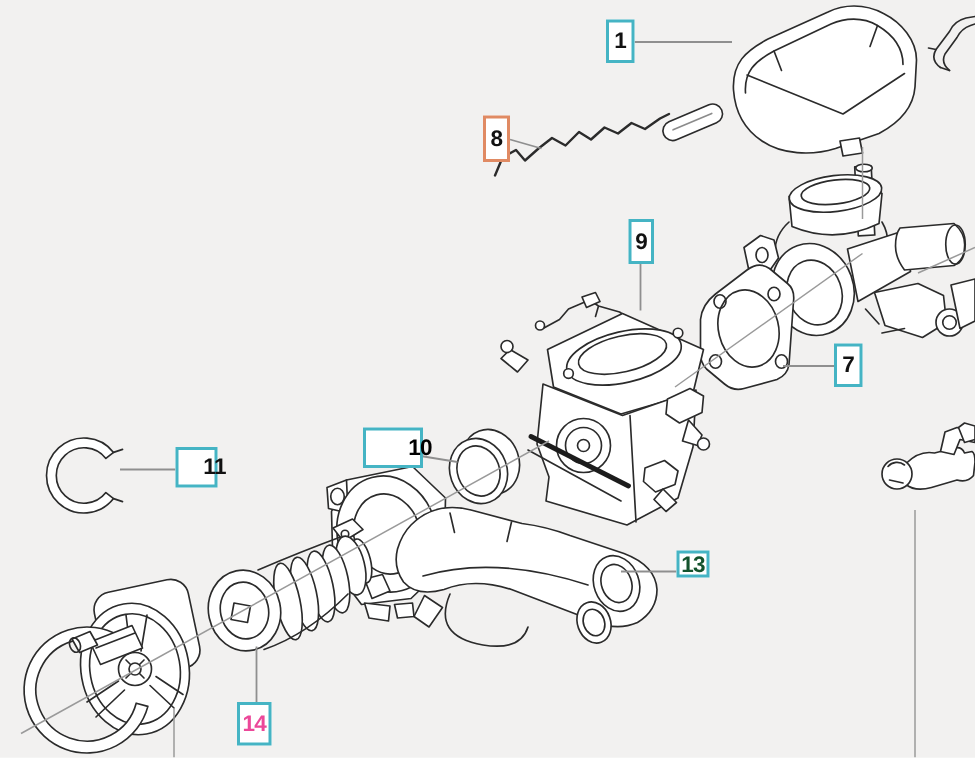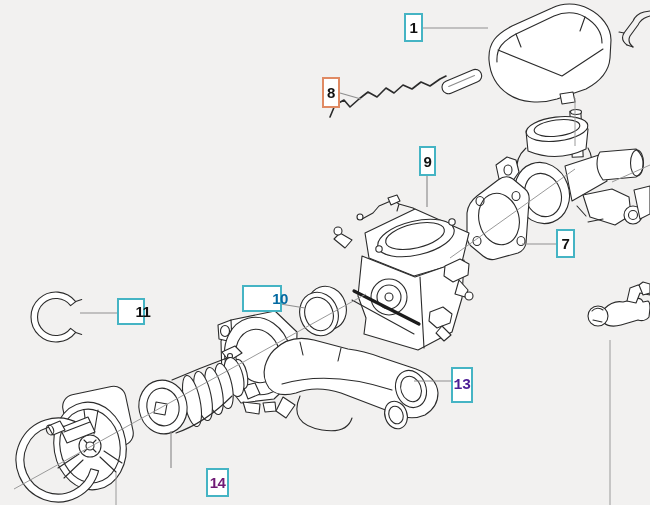--- a/index.html
+++ b/index.html
@@ -188,18 +188,18 @@
       <polyline points="80,313 117,313" class="leader"></polyline>
       <polyline points="414,381 451,381" class="leader"></polyline>
       <polyline points="171,431 171,468" class="leader"></polyline>
     </svg>
 
   <div id="callout-layer">
       <div class="callout" style="left: 404px; top: 13px; width: 19px; height: 29px; border-color: rgb(69, 180, 196); color: rgb(17, 17, 17);">1</div>
       <div class="callout" style="left: 322px; top: 77px; width: 18px; height: 31px; border-color: rgb(224, 138, 99); color: rgb(17, 17, 17);">8</div>
       <div class="callout" style="left: 419px; top: 146px; width: 17px; height: 30px; border-color: rgb(69, 180, 196); color: rgb(17, 17, 17);">9</div>
       <div class="callout" style="left: 556px; top: 229px; width: 19px; height: 29px; border-color: rgb(69, 180, 196); color: rgb(17, 17, 17);">7</div>
-      <div class="callout" style="left: 242px; top: 285px; width: 20px; height: 27px; border-color: rgb(69, 180, 196); color: #0369a1; padding-left: 36px;">10</div>
+      <div class="callout" style="left: 242px; top: 285px; width: 20px; height: 27px; border-color: rgb(69, 180, 196); color: #000000; padding-left: 36px;">10</div>
       <div class="callout" style="left: 117px; top: 298px; width: 23px; height: 27px; border-color: rgb(69, 180, 196); color: rgb(17, 17, 17); padding-left: 24px;">11</div>
-      <div class="callout" style="left: 451px; top: 367px; width: 22px; height: 36px; border-color: rgb(69, 180, 196); color: #4c1d95; font-family: Liberation Mono, monospace;">13</div>
-      <div class="callout" style="left: 158px; top: 468px; width: 23px; height: 29px; border-color: rgb(69, 180, 196); color: #701a75; margin-left: 48px;">14</div>
+      <div class="callout" style="left: 451px; top: 367px; width: 22px; height: 18px; border-color: rgb(69, 180, 196); color: #14532d;">13</div>
+      <div class="callout" style="left: 158px; top: 468px; width: 23px; height: 29px; border-color: rgb(69, 180, 196); color: #ec4899;">14</div>
     </div>
 </div>
 
 </body></html>

